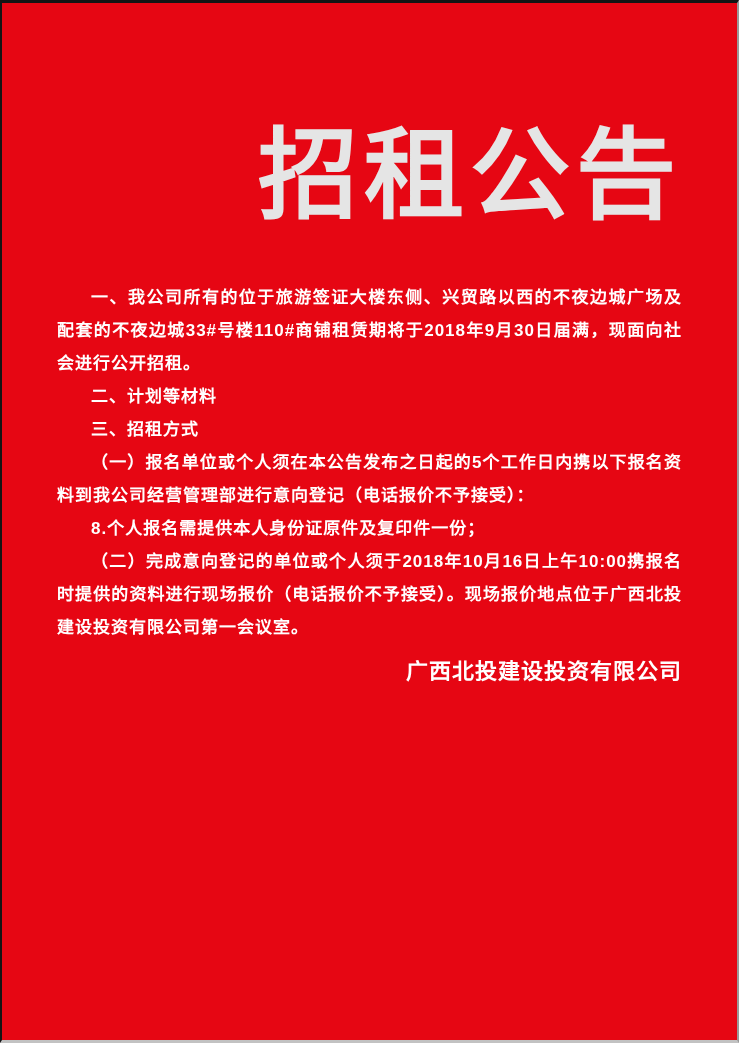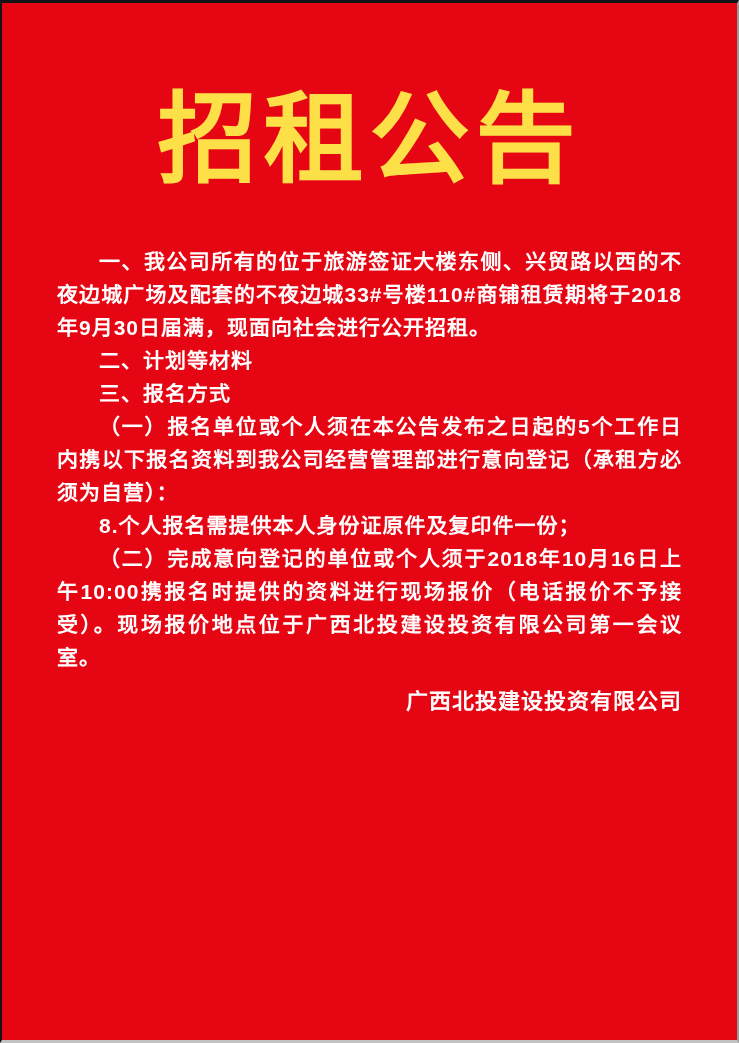--- a/index.html
+++ b/index.html
@@ -16,35 +16,35 @@
     background: #e60613;
     color: #ffffff;
     padding: 0 55px;
     border-top: 3px solid #141414;
     border-left: 2px solid #141414;
     border-right: 2px solid #9a9a9a;
     border-bottom: 3px solid #c2c2c2;
     overflow: hidden;
   }
   .title {
-    margin: 76px 0 0 0;
-    text-align: center;
+    margin: 112px 0 0 0;
+    text-align: right;
     font-family: "DejaVu Serif", "Liberation Serif", serif;
     font-weight: bold;
     font-size: 100px;
     line-height: 1.2;
     letter-spacing: 6px;
-    color: #fde047;
+    color: #e5e5e5;
     white-space: nowrap;
   }
   .body-text {
     margin-top: 46px;
     font-family: "Liberation Sans", "DejaVu Sans", sans-serif;
     font-weight: bold;
-    font-size: 21px;
+    font-size: 17px;
     line-height: 33px;
     letter-spacing: 1px;
     text-align: justify;
     text-justify: inter-character;
   }
   .body-text p {
     margin: 0;
     text-indent: 2em;
   }
   .contact-phone-label {
@@ -64,22 +64,22 @@
 </head>
 <body>
 
 <div class="poster">
 
   <h1 class="title">招租公告</h1>
 
   <div class="body-text">
     <p>一、我公司所有的位于旅游签证大楼东侧、兴贸路以西的不夜边城广场及配套的不夜边城33#号楼110#商铺租赁期将于2018年9月30日届满，现面向社会进行公开招租。</p>
     <p>二、计划等材料</p>
-    <p>三、报名方式</p>
-    <p>（一）报名单位或个人须在本公告发布之日起的5个工作日内携以下报名资料到我公司经营管理部进行意向登记（承租方必须为自营）：</p>
+    <p>三、招租方式</p>
+    <p>（一）报名单位或个人须在本公告发布之日起的5个工作日内携以下报名资料到我公司经营管理部进行意向登记（电话报价不予接受）：</p>
     <p>8.个人报名需提供本人身份证原件及复印件一份；</p>
     <p>（二）完成意向登记的单位或个人须于2018年10月16日上午10:00携报名时提供的资料进行现场报价（电话报价不予接受）。现场报价地点位于广西北投建设投资有限公司第一会议室。</p>
   </div>
 
   <div class="signature">
     <div>广西北投建设投资有限公司</div>
 
   </div>
 
 </div>

